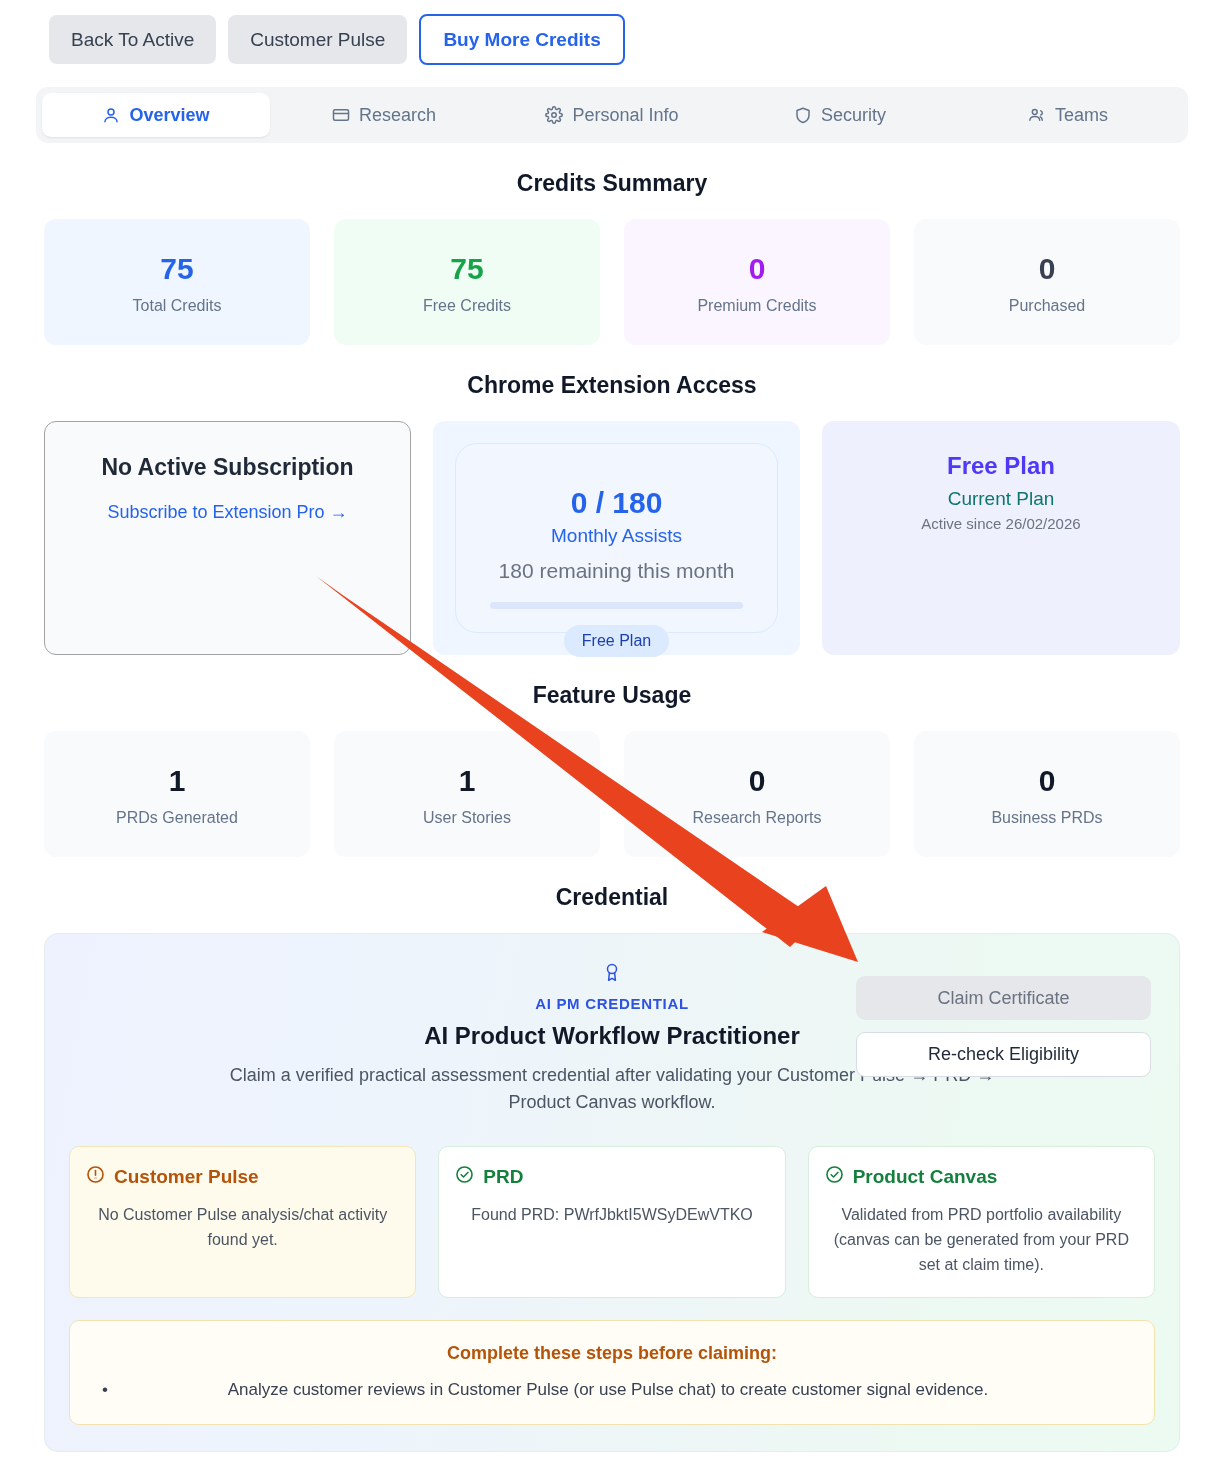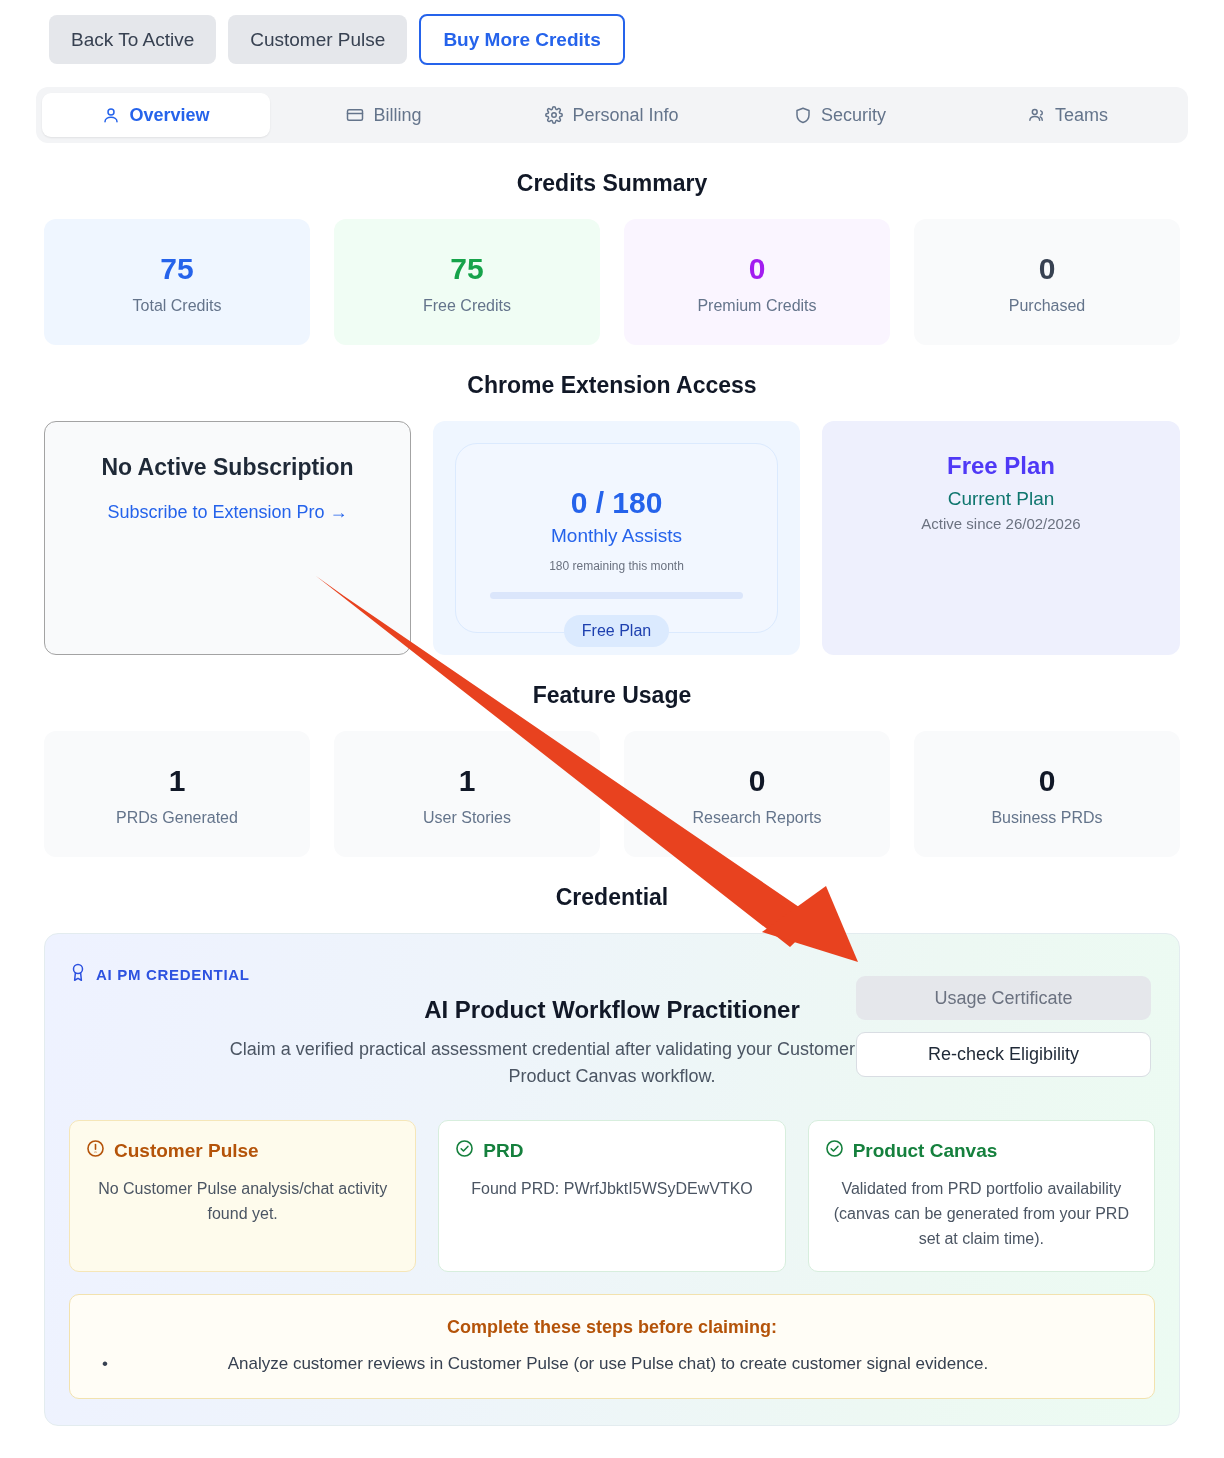--- a/index.html
+++ b/index.html
@@ -133,21 +133,21 @@
   .assist-box {
     height: 100%;
     border: 1px solid #dbeafe;
     border-radius: 22px;
     background: #f2f7ff;
     text-align: center;
     padding-top: 42px;
   }
   .assist-box .big { font-size: 30px; font-weight: bold; color: #2563eb; }
   .assist-box .sub { font-size: 19px; color: #2563eb; margin-top: 5px; }
-  .assist-box .rem { font-size: 12px; color: #6b7280; margin-top: 12px; text-align: center; }
+  .assist-box .rem { font-size: 21px; color: #6b7280; margin-top: 12px; text-align: center; }
   .progress {
     width: 253px;
     height: 7px;
     background: #dbe6fb;
     border-radius: 5px;
     margin: 19px auto 0 auto;
   }
   .pill {
     display: inline-block;
     margin-top: 16px;
@@ -170,21 +170,21 @@
 
   
   .cred-card {
     margin: 22px 44px 0 44px;
     border-radius: 14px;
     background: linear-gradient(100deg, #eef2ff 0%, #eef4fb 35%, #edf8f3 75%, #ecfbf2 100%);
     border: 1px solid #e3ecef;
     padding: 28px 24px 26px 24px;
     position: relative;
   }
-  .cred-badge-row { display: flex; align-items: center; gap: 9px; }
+  .cred-badge-row { display: flex; align-items: center; gap: 9px; flex-direction: column; }
   .cred-badge-row .txt {
     color: #2d52e0;
     font-size: 15px;
     font-weight: bold;
     letter-spacing: .7px;
   }
   .cred-title {
     text-align: center;
     font-size: 24px;
     font-weight: bold;
@@ -295,21 +295,21 @@
       </span>
       <span>Overview</span>
     </div>
     <div class="tab">
       <span>
         <svg width="18" height="18" viewBox="0 0 24 24" fill="none" stroke="#64748b" stroke-width="2" stroke-linecap="round" stroke-linejoin="round">
             <rect x="2" y="5" width="20" height="14" rx="2"></rect>
             <path d="M2 10h20"></path>
           </svg>
       </span>
-      <span>Billing</span>
+      <span>Research</span>
     </div>
     <div class="tab">
       <span>
         <svg width="18" height="18" viewBox="0 0 24 24" fill="none" stroke="#64748b" stroke-width="2" stroke-linecap="round" stroke-linejoin="round">
             <circle cx="12" cy="12" r="3"></circle>
             <path d="M19.4 15a1.6 1.6 0 0 0 .3 1.8l.1.1a2 2 0 1 1-2.8 2.8l-.1-.1a1.6 1.6 0 0 0-1.8-.3 1.6 1.6 0 0 0-1 1.5V21a2 2 0 1 1-4 0v-.1A1.6 1.6 0 0 0 9 19.4a1.6 1.6 0 0 0-1.8.3l-.1.1a2 2 0 1 1-2.8-2.8l.1-.1a1.6 1.6 0 0 0 .3-1.8 1.6 1.6 0 0 0-1.5-1H3a2 2 0 1 1 0-4h.1A1.6 1.6 0 0 0 4.6 9a1.6 1.6 0 0 0-.3-1.8l-.1-.1a2 2 0 1 1 2.8-2.8l.1.1a1.6 1.6 0 0 0 1.8.3H9a1.6 1.6 0 0 0 1-1.5V3a2 2 0 1 1 4 0v.1a1.6 1.6 0 0 0 1 1.5 1.6 1.6 0 0 0 1.8-.3l.1-.1a2 2 0 1 1 2.8 2.8l-.1.1a1.6 1.6 0 0 0-.3 1.8V9a1.6 1.6 0 0 0 1.5 1H21a2 2 0 1 1 0 4h-.1a1.6 1.6 0 0 0-1.5 1z"></path>
           </svg>
       </span>
       <span>Personal Info</span>
     </div>
@@ -405,21 +405,21 @@
             <path d="M8.5 14.2L7.5 24l4.5-2.6L16.5 24l-1-9.8"></path>
           </svg>
       </span>
       <span class="txt">AI PM CREDENTIAL</span>
     </div>
 
     <div class="cred-title">AI Product Workflow Practitioner</div>
     <div class="cred-desc">Claim a verified practical assessment credential after validating your Customer Pulse → PRD → Product Canvas workflow.</div>
 
     <div class="cred-actions">
-      <button class="btn-disabled">Usage Certificate</button>
+      <button class="btn-disabled">Claim Certificate</button>
       <button class="btn-white">Re-check Eligibility</button>
     </div>
 
     <div class="req-row">
       <div class="req warn">
         <div class="head">
           <span>
             <svg width="19" height="19" viewBox="0 0 24 24" fill="none" stroke="#b45309" stroke-width="2" stroke-linecap="round">
                 <circle cx="12" cy="12" r="9.5"></circle>
                 <path d="M12 7v6"></path>

